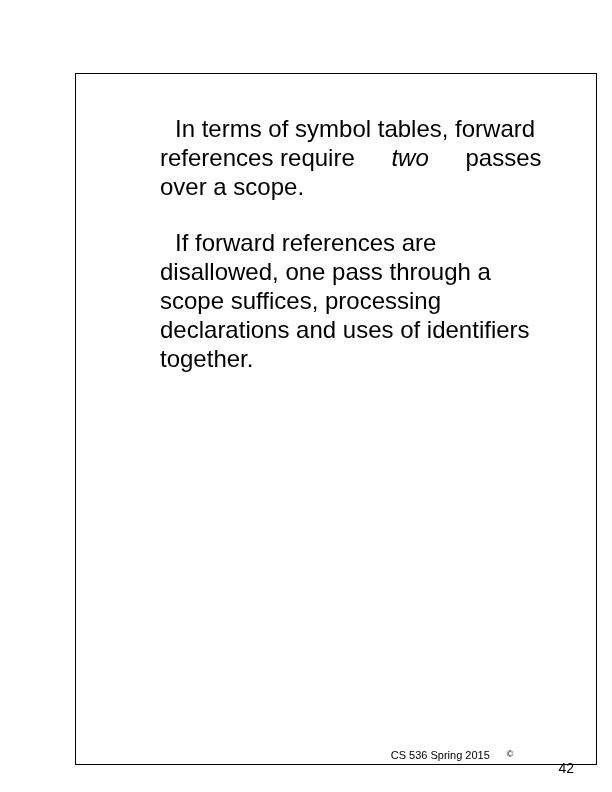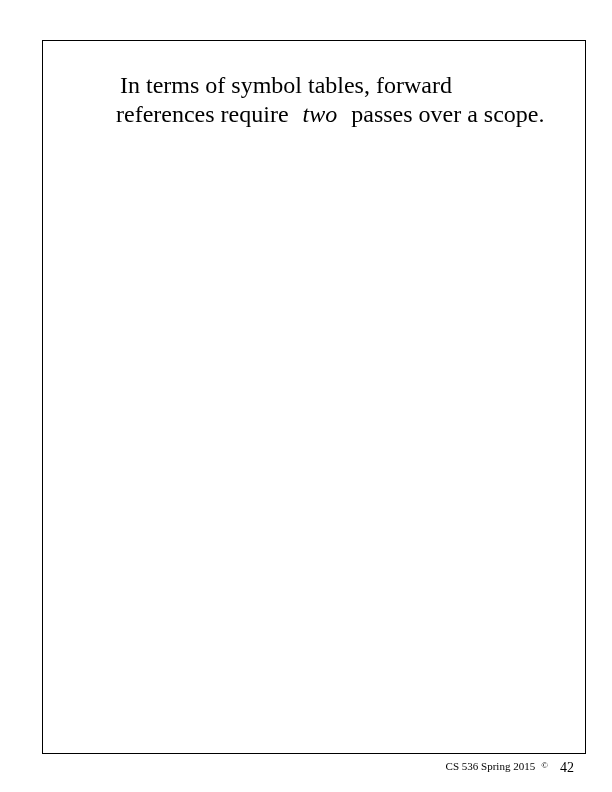--- a/index.html
+++ b/index.html
@@ -1,19 +1,18 @@
 <!DOCTYPE html>
 <html><head>
   <meta charset="utf-8">
   <style>
     * {
-      margin: 4px;
+      margin: 15px;
       padding: 0;
       box-sizing: border-box;
-      font-family: Liberation Serif, serif;
     }
     body {
       width: 612px;
       height: 792px;
       background: #ffffff;
       position: relative;
       font-family: "Lucida Sans", "Lucida Sans Unicode", "Lucida Grande", sans-serif;
     }
     .page-border {
       position: absolute;
@@ -62,20 +61,21 @@
       font-size: 14px;
     }
   </style>
 </head>
 <body>
 
 <div class="page-border"></div>
 
 <div class="content">
   <p class="paragraph"><span>In terms of symbol tables, forward references require </span><span class="italic">two</span><span> passes over a scope.</span></p>
+  <p class="paragraph"><span>If forward references are disallowed, one pass through a scope suffices, processing declarations and uses of identifiers together.</span></p>
 </div>
 
 <div class="footer">
   <div class="footer-left">
     <span>CS 536  Spring 2015</span>
     <span class="copyright">©</span>
   </div>
   <div class="page-number">42</div>
 </div>
 

